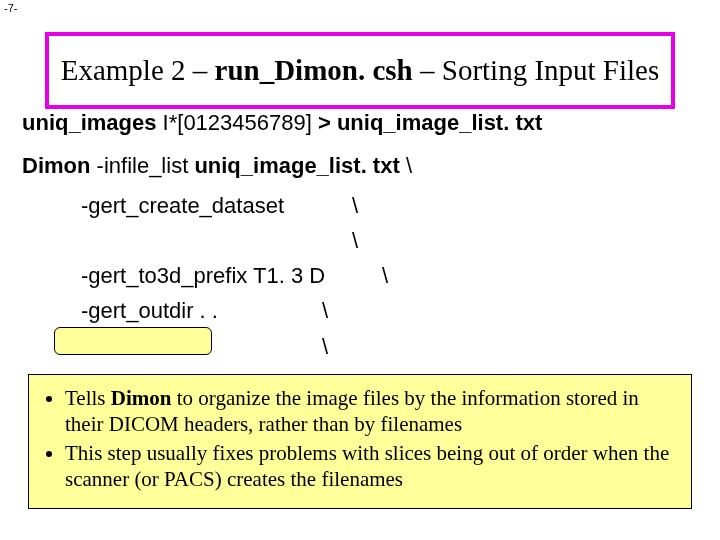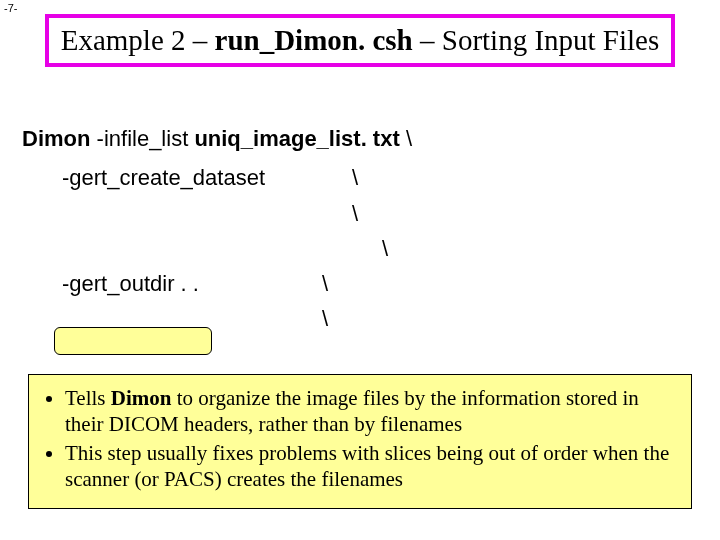--- a/index.html
+++ b/index.html
@@ -15,26 +15,26 @@
   }
   .page-num {
     position: absolute;
     top: 2px;
     left: 4px;
     font-size: 11px;
     font-family: Arial, sans-serif;
   }
   .title-box {
     position: absolute;
-    top: 14px;
+    top: 32px;
     left: 45px;
     right: 45px;
     border: 4px solid #e600e6;
     background: #fff;
-    padding: 6px 10px;
+    padding: 18px 10px;
     text-align: center;
   }
   .title-box .title-text {
     font-size: 29px;
     white-space: nowrap;
   }
   .cmd-block {
     position: absolute;
     top: 110px;
     left: 22px;
@@ -48,21 +48,21 @@
     font-weight: bold;
   }
   .cmd-line1 .regular { font-weight: normal; }
   .cmd-line2 {
     margin-bottom: 14px;
     margin-top: 16px;
   }
   .cmd-line2 .bold { font-weight: bold; }
   .opt-row {
     display: flex;
-    margin-left: 40px;
+    margin-left: 59px;
     margin-bottom: 10px;
   }
   .opt-row .opt {
     flex: 0 0 auto;
   }
   .opt-row .cont {
     flex: 0 0 auto;
     margin-left: auto;
     padding-right: 340px;
   }
@@ -107,31 +107,35 @@
 
 <div class="title-box">
   <span class="title-text">
     <span>Example 2 – </span><b>run_Dimon. csh</b><span> – Sorting Input Files</span>
   </span>
 </div>
 
 <div class="highlight-org"></div>
 
 <div class="cmd-block">
+  <div class="cmd-line1">
+    <span>uniq_images</span><span class="regular"> I*[0123456789] </span><span>&gt; uniq_image_list. txt</span>
+  </div>
   <div class="cmd-line2">
     <span class="bold">Dimon</span><span> -infile_list </span><span class="bold">uniq_image_list. txt</span><span> \</span>
   </div>
   <div class="opt-row r1">
     <span class="opt">-gert_create_dataset</span>
     <span class="cont">\</span>
   </div>
   <div class="opt-row r2">
     <span class="cont">\</span>
   </div>
   <div class="opt-row r3">
+    <span class="opt">-gert_to3d_prefix T1. 3 D</span>
     <span class="cont">\</span>
   </div>
   <div class="opt-row r4">
     <span class="opt">-gert_outdir . .</span>
     <span class="cont">\</span>
   </div>
   <div class="opt-row r5">
     <span class="cont">\</span>
   </div>
 </div>

